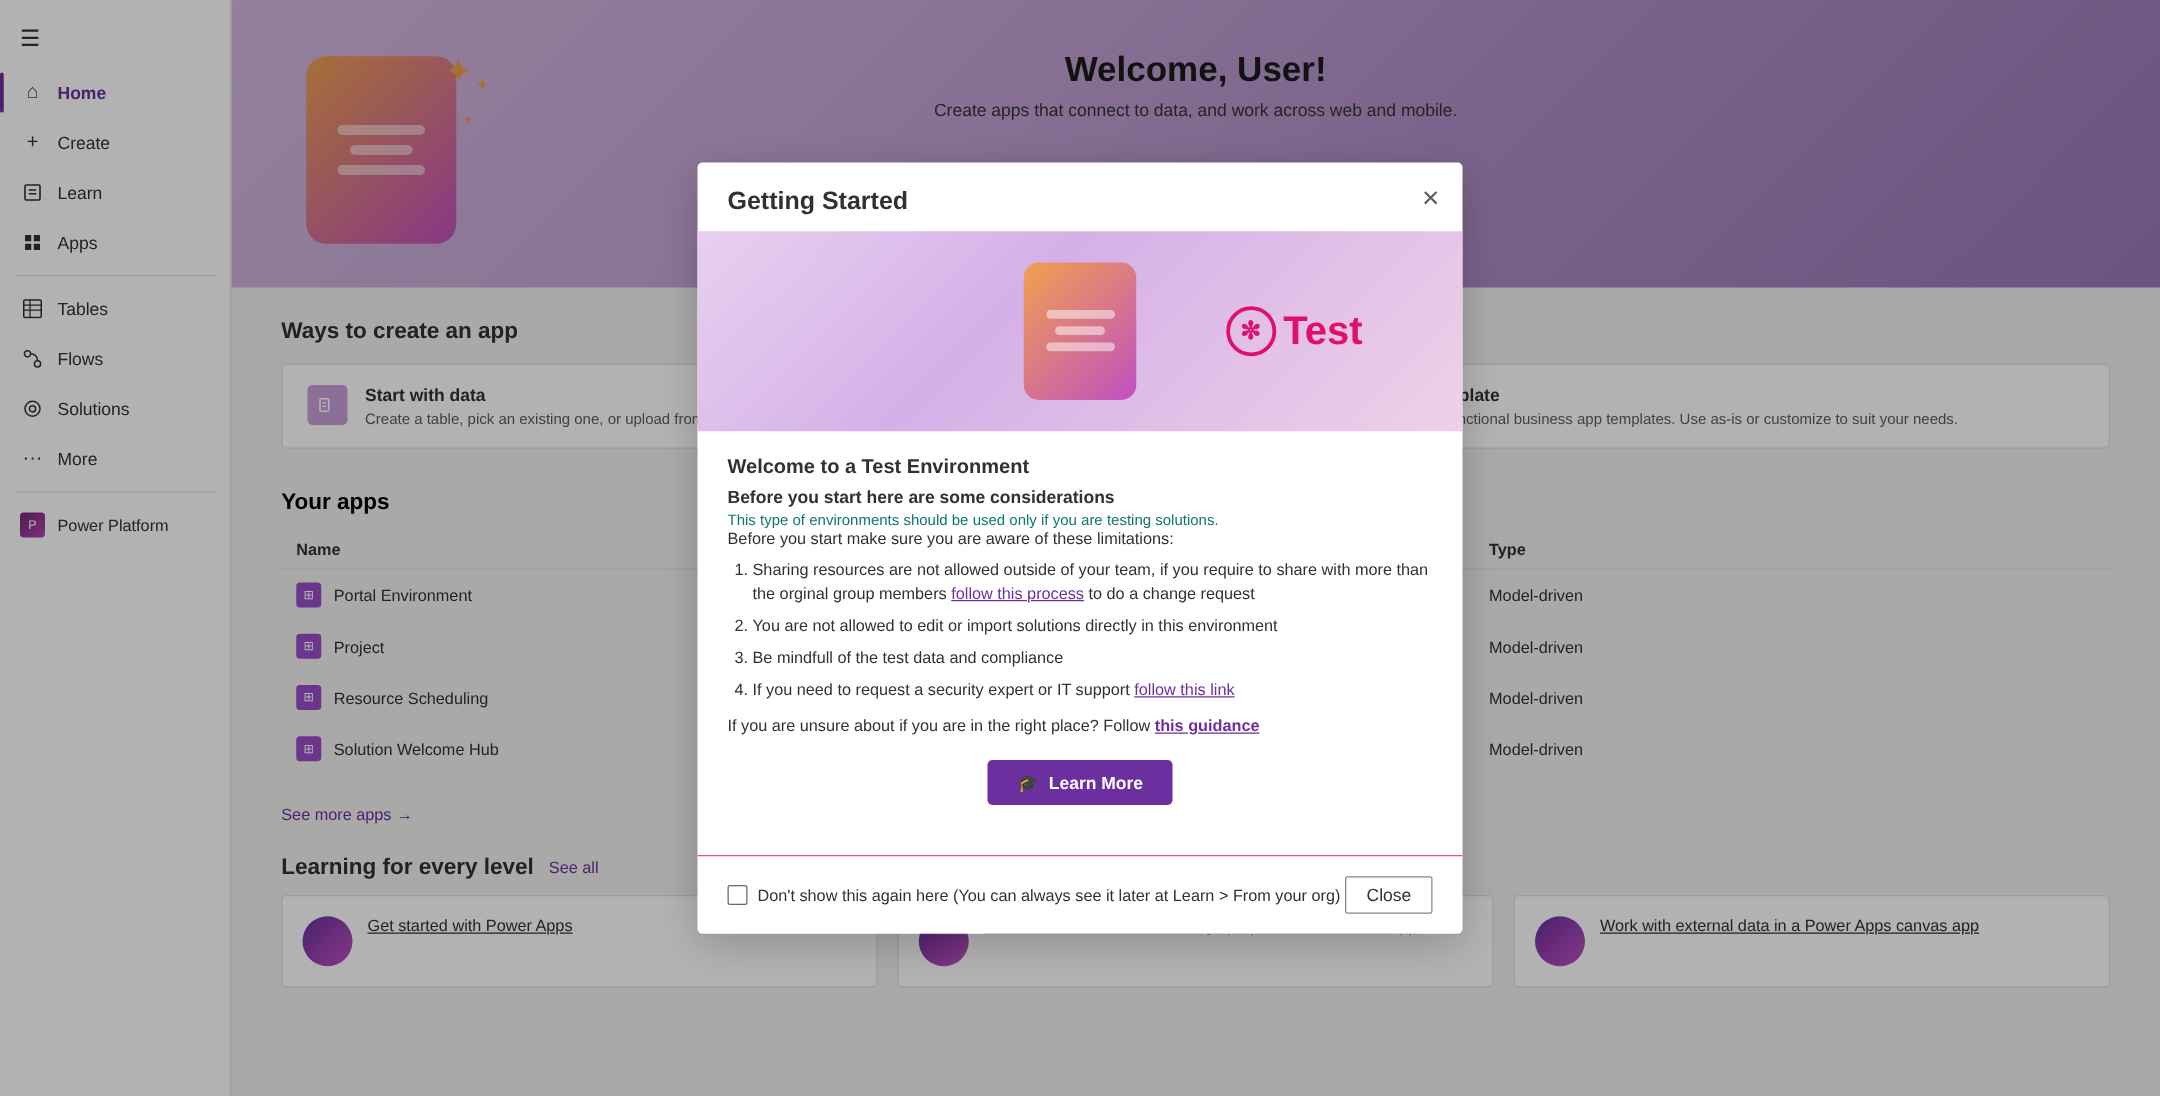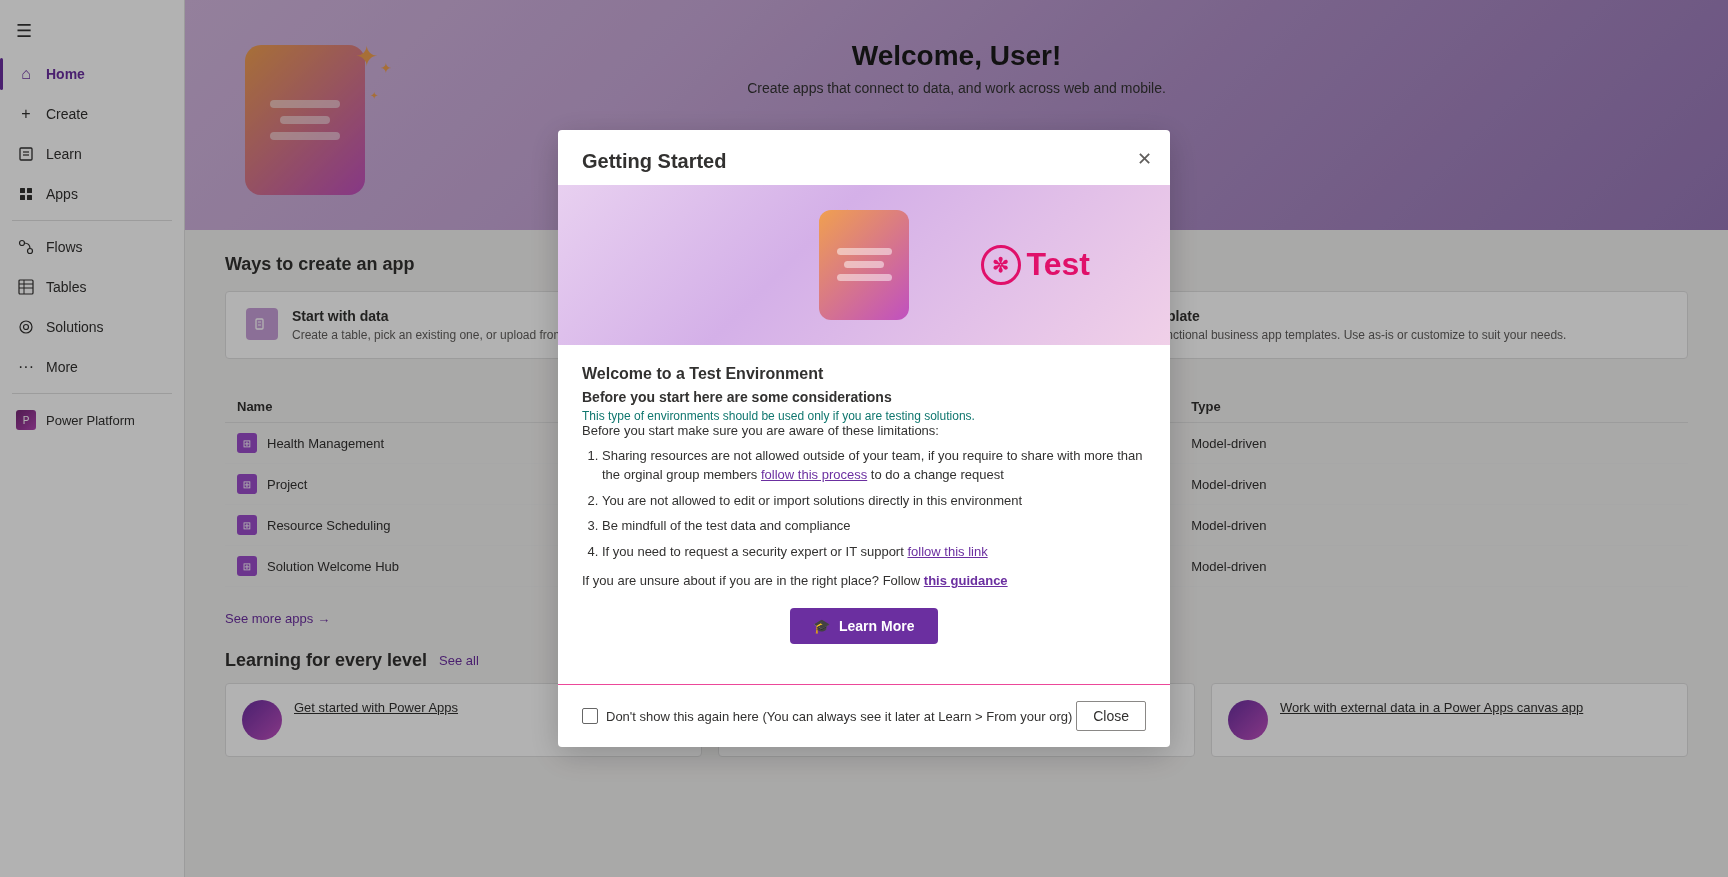--- a/index.html
+++ b/index.html
@@ -510,37 +510,37 @@
         </svg>
     </span>
     <span>Apps</span>
   </div>
 
   <hr class="sidebar-divider">
 
   <div class="sidebar-item">
     <span class="icon">
       <svg width="16" height="16" viewBox="0 0 16 16" fill="none">
-          <circle cx="4" cy="4" r="2.5" stroke="#323130" stroke-width="1.2" fill="none"></circle>
-          <circle cx="12" cy="12" r="2.5" stroke="#323130" stroke-width="1.2" fill="none"></circle>
-          <path d="M6 4 Q12 4 12 9.5" stroke="#323130" stroke-width="1.2" fill="none"></path>
-        </svg>
-    </span>
-    <span>Flows</span>
-  </div>
-  <div class="sidebar-item">
-    <span class="icon">
-      <svg width="16" height="16" viewBox="0 0 16 16" fill="none">
           <rect x="1" y="1" width="14" height="14" rx="1" stroke="#323130" stroke-width="1.2" fill="none"></rect>
           <line x1="1" y1="5" x2="15" y2="5" stroke="#323130" stroke-width="1"></line>
           <line x1="1" y1="9" x2="15" y2="9" stroke="#323130" stroke-width="1"></line>
           <line x1="6" y1="1" x2="6" y2="15" stroke="#323130" stroke-width="1"></line>
         </svg>
     </span>
     <span>Tables</span>
+  </div>
+  <div class="sidebar-item">
+    <span class="icon">
+      <svg width="16" height="16" viewBox="0 0 16 16" fill="none">
+          <circle cx="4" cy="4" r="2.5" stroke="#323130" stroke-width="1.2" fill="none"></circle>
+          <circle cx="12" cy="12" r="2.5" stroke="#323130" stroke-width="1.2" fill="none"></circle>
+          <path d="M6 4 Q12 4 12 9.5" stroke="#323130" stroke-width="1.2" fill="none"></path>
+        </svg>
+    </span>
+    <span>Flows</span>
   </div>
   <div class="sidebar-item">
     <span class="icon">
       <svg width="16" height="16" viewBox="0 0 16 16" fill="none">
           <circle cx="8" cy="8" r="6" stroke="#323130" stroke-width="1.2" fill="none"></circle>
           <circle cx="8" cy="8" r="2.5" stroke="#323130" stroke-width="1.2" fill="none"></circle>
         </svg>
     </span>
     <span>Solutions</span>
   </div>
@@ -603,33 +603,34 @@
             </svg>
         </div>
         <div>
           <h3>Start with an app template</h3>
           <p>Select from a list of fully-functional business app templates. Use as-is or customize to suit your needs.</p>
         </div>
       </div>
     </div>
 
     <div class="your-apps">
+      <h2>Your apps</h2>
       <table class="apps-table">
         <thead>
           <tr>
             <th>Name</th>
             <th>Type</th>
           </tr>
         </thead>
         <tbody id="apps-table-body">
         <tr>
         <td>
           <div class="app-icon-cell">
             <div class="app-icon">⊞</div>
-            <span>Health Management</span>
+            <span>Portal Environment</span>
           </div>
         </td>
         <td>Model-driven</td>
       </tr>
             <tr>
         <td>
           <div class="app-icon-cell">
             <div class="app-icon">⊞</div>
             <span>Project</span>
           </div>

